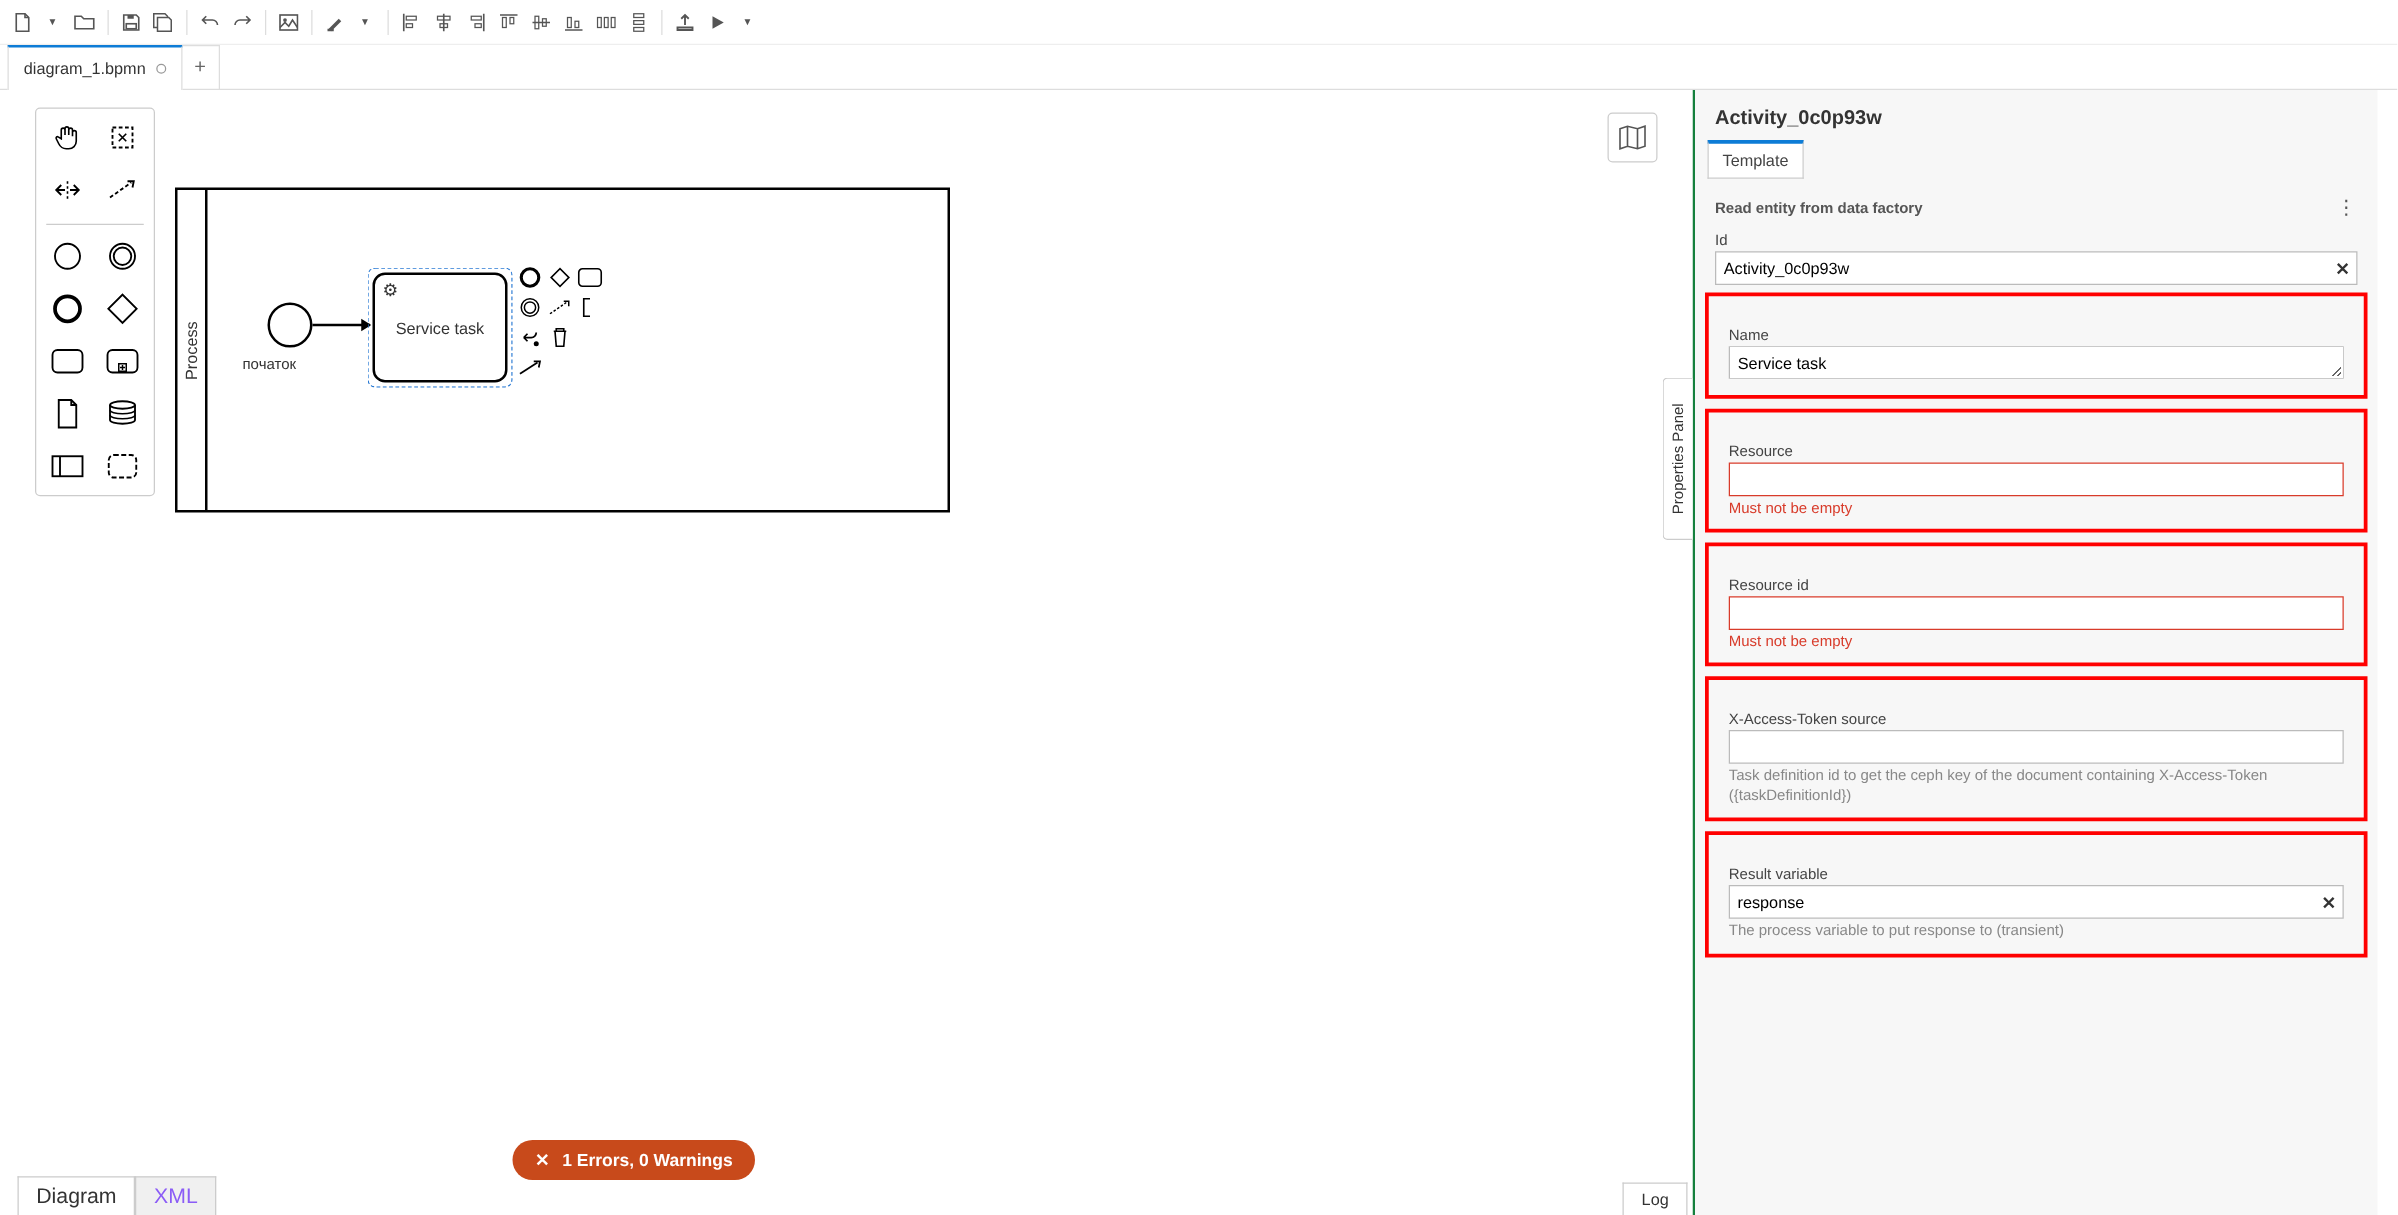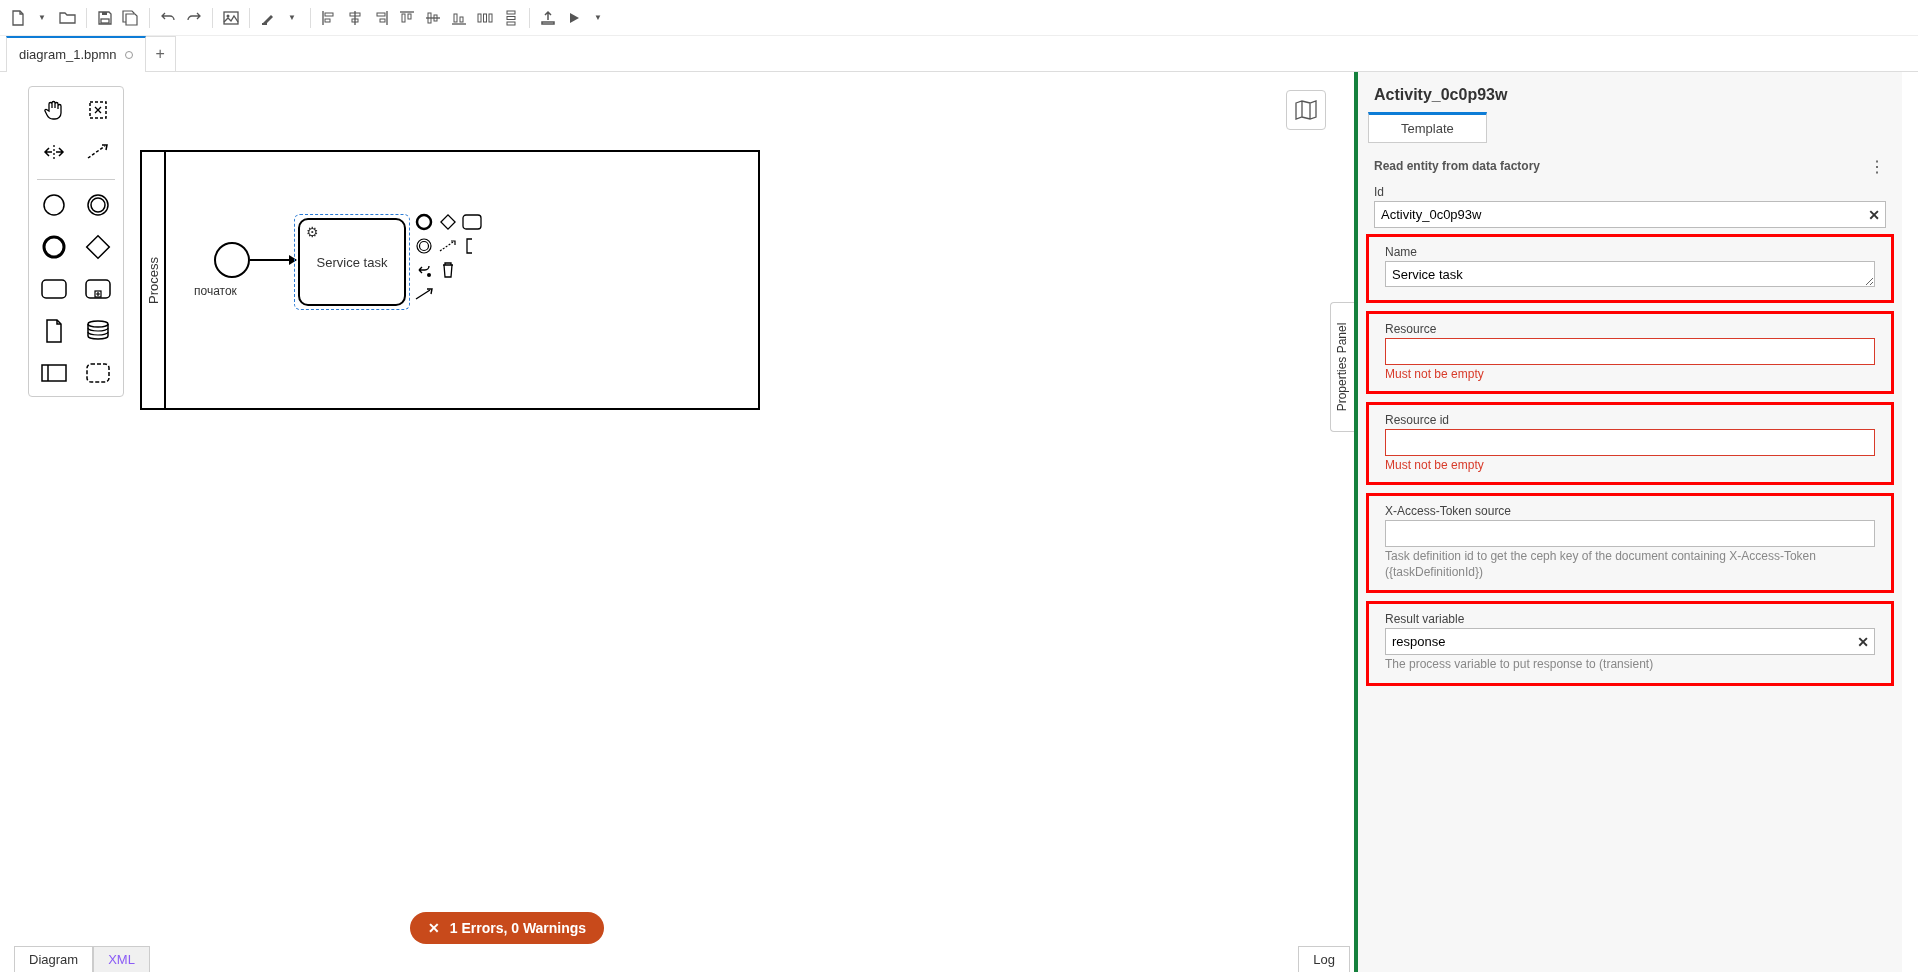--- a/index.html
+++ b/index.html
@@ -51,51 +51,51 @@
 .ctx-item { width: 20px; height: 20px; display: flex; align-items: center; justify-content: center; cursor: pointer; }
 
 
 .minimap-btn { position: absolute; right: 28px; top: 18px; width: 40px; height: 40px; border: 1px solid #ccc; border-radius: 4px; display: flex; align-items: center; justify-content: center; cursor: pointer; background: #fff; }
 
 
 .vtab { position: absolute; right: 0; top: 230px; width: 24px; height: 130px; border: 1px solid #ccc; border-right: none; background: #fff; display: flex; align-items: center; justify-content: center; cursor: pointer; border-radius: 4px 0 0 4px; }
 .vtab span { transform: rotate(-90deg); white-space: nowrap; font-size: 12px; color: #333; }
 
 
-.props { width: 548px; border-left: 4px solid #15803d; background: #f7f7f7; display: flex; flex-direction: column; overflow-y: auto; padding-bottom: 12px; }
+.props { width: 548px; border-left: 2px solid #15803d; background: #f7f7f7; display: flex; flex-direction: column; overflow-y: auto; padding-bottom: 12px; }
 .props-title { font-size: 16px; font-weight: bold; padding: 14px 16px 8px; }
 .props-tabs { display: flex; padding: 0 10px; }
-.props-tab { padding: 6px 32px; border: 1px solid #ccc; border-top: 3px solid #0d7cd6; background: #fff; font-size: 13px; color: #444; }
+.props-tab { padding: 6px 11px; border: 1px solid #ccc; border-top: 3px solid #0d7cd6; background: #fff; font-size: 13px; color: #444; }
 
 .group-head { display: flex; align-items: center; justify-content: space-between; padding: 14px 16px 6px; }
 .group-head .gh-title { font-size: 12px; font-weight: bold; color: #555; }
 .kebab { width: 18px; height: 18px; display: flex; align-items: center; justify-content: center; cursor: pointer; font-size: 16px; color: #555; }
 
 .field { padding: 4px 16px 2px; }
 .field label { display: block; font-size: 12px; color: #444; margin-bottom: 2px; }
 .field input, .field textarea { width: 100%; padding: 5px 6px; border: 1px solid #bbb; font-size: 13px; font-family: inherit; }
 .field textarea { resize: vertical; height: 26px; }
 .field .clearable { position: relative; }
 .field .clearable .clr { position: absolute; right: 6px; top: 50%; transform: translateY(-50%); cursor: pointer; font-size: 14px; font-weight: bold; color: #333; }
 
 .err-input { border-color: #d83b2a !important; }
 .err-text { color: #d83b2a; font-size: 12px; margin-top: 2px; }
 .hint { color: #888; font-size: 12px; margin-top: 2px; line-height: 1.3; }
 
 .section-title { font-size: 15px; font-weight: bold; color: #808080; padding: 10px 16px 2px; }
 
-.red-box { border: 3px solid #ff0000; margin: 4px 8px; padding: 4px 0 8px; }
+.red-box { border: 3px solid #ff0000; margin: 4px 8px; padding: 20px 0 8px; }
 
 
 .err-pill { position: absolute; left: 410px; bottom: 28px; background: #c84a1b; color: #fff; border-radius: 16px; padding: 8px 18px; display: flex; align-items: center; gap: 10px; font-size: 14px; font-weight: bold; cursor: pointer; z-index: 5; }
 .err-pill .x { font-size: 14px; }
 
 
 .bottom-tabs { position: absolute; left: 14px; bottom: 0; display: flex; z-index: 4; }
-.btab { padding: 5px 14px; border: 1px solid #ccc; border-bottom: none; background: #fff; font-size: 13px; cursor: pointer; }
+.btab { padding: 5px 14px; border: 1px solid #ccc; border-bottom: none; background: #fff; font-size: 17px; cursor: pointer; }
 .btab.inactive { background: #f0f0f0; color: #8b5cf6; }
 .log-tab { position: absolute; right: 4px; bottom: 0; padding: 5px 14px; border: 1px solid #ccc; border-bottom: none; background: #fff; font-size: 13px; cursor: pointer; z-index: 4; }
 
 
 .right-scroll { width: 16px; }
 </style>
 </head>
 <body>
 
 <div class="container">

